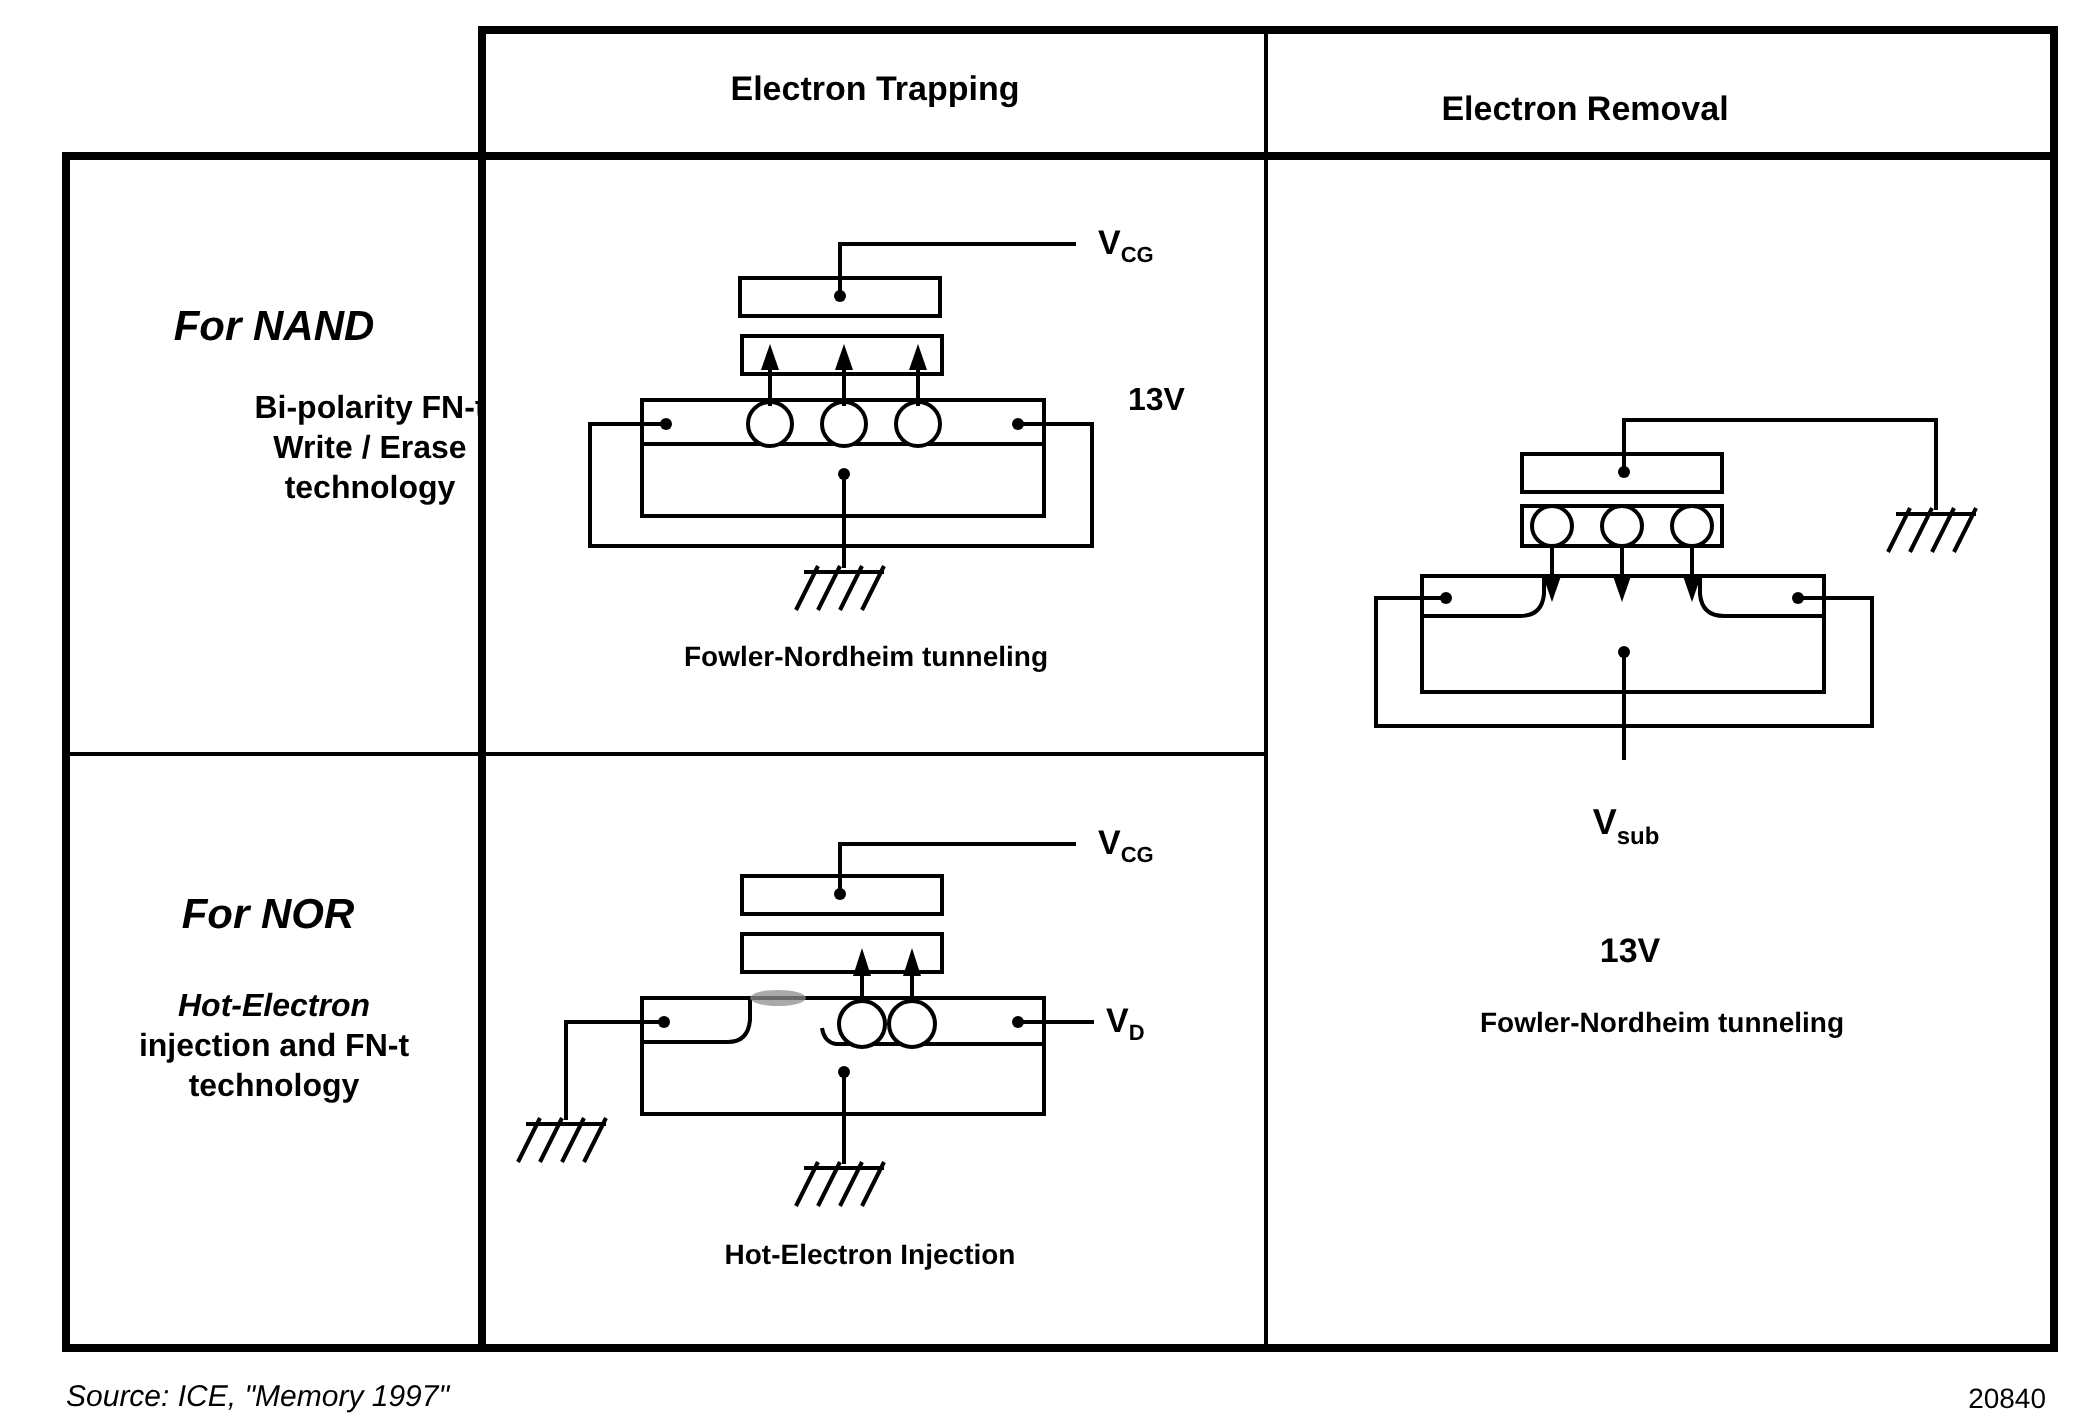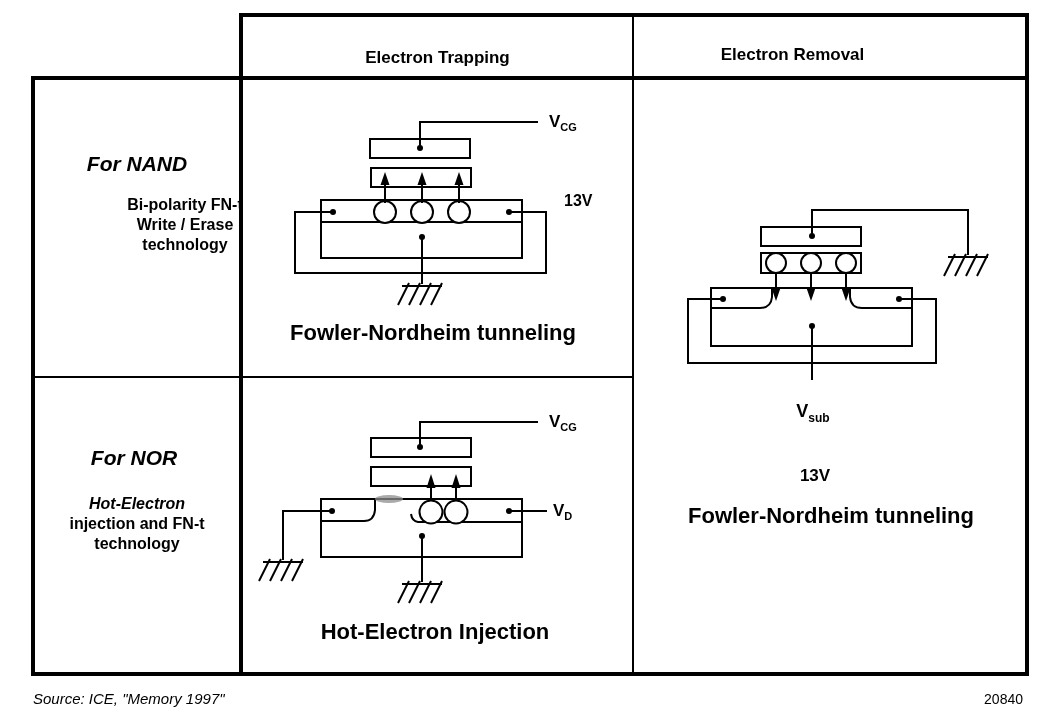--- a/index.html
+++ b/index.html
@@ -3,21 +3,21 @@
 <meta charset="utf-8">
 <style>
   html,body{margin:0;padding:0;background:#fff;}
   #page{position:relative;width:1047px;height:712px;background:#fff;
         font-family:"Liberation Sans",sans-serif;color:#000;overflow:hidden;}
   .tline{position:absolute;background:#000;}
   .txt{position:absolute;white-space:nowrap;}
   .hdr{font-weight:bold;font-size:17px;text-align:center;}
   .rowtitle{font-weight:bold;font-style:italic;font-size:21px;text-align:center;}
   .rowdesc{font-weight:bold;font-size:16px;line-height:20px;text-align:center;}
-  .caption{font-weight:bold;font-size:22px;transform:translateX(-50%);}
+  .caption{font-weight:bold;font-size:14px;transform:translateX(-50%);}
   .vlabel{font-weight:bold;font-size:17px;}
   .vlabel .sub{font-size:11px;vertical-align:-4px;letter-spacing:0px;}
   .vbig{font-size:18px;}
   .vbig .sub{font-size:12px;vertical-align:-5px;}
   .volt{font-weight:bold;font-size:16px;margin-top:45px;}
   .center{transform:translateX(-50%);}
   .src{font-style:italic;font-size:15px;}
   .fignum{font-size:14px;}
   svg{position:absolute;left:0;top:0;}
   svg .wire{stroke:#000;stroke-width:2;fill:none;}
@@ -33,21 +33,21 @@
 
   <div class="tline" style="left:239px;top:13px;width:790px;height:4px;"></div>
   <div class="tline" style="left:31px;top:76px;width:998px;height:4px;"></div>
   <div class="tline" style="left:31px;top:376px;width:603px;height:2px;"></div>
   <div class="tline" style="left:31px;top:672px;width:998px;height:4px;"></div>
   <div class="tline" style="left:31px;top:76px;width:4px;height:600px;"></div>
   <div class="tline" style="left:239px;top:13px;width:4px;height:663px;"></div>
   <div class="tline" style="left:632px;top:13px;width:2px;height:663px;"></div>
   <div class="tline" style="left:1025px;top:13px;width:4px;height:663px;"></div>
 
-  <div class="txt hdr" style="left:243px;top:35px;width:389px;margin-top:13px;">Electron Trapping</div>
+  <div class="txt hdr" style="left:243px;top:35px;width:389px;">Electron Trapping</div>
   <div class="txt hdr" style="left:634px;top:35px;width:317px;margin-top:10px;">Electron Removal</div>
 
   <div class="txt rowtitle" style="left:35px;top:152px;width:204px;">For NAND</div>
   <div class="txt rowdesc" style="left:35px;top:195px;width:204px;padding-left:48px;">
     <span style="display:block;">Bi-polarity FN-t</span>
     <span style="display:block;">Write / Erase</span>
     <span style="display:block;">technology</span>
   </div>
 
   <div class="txt rowtitle" style="left:35px;top:446px;width:198px;">For NOR</div>

